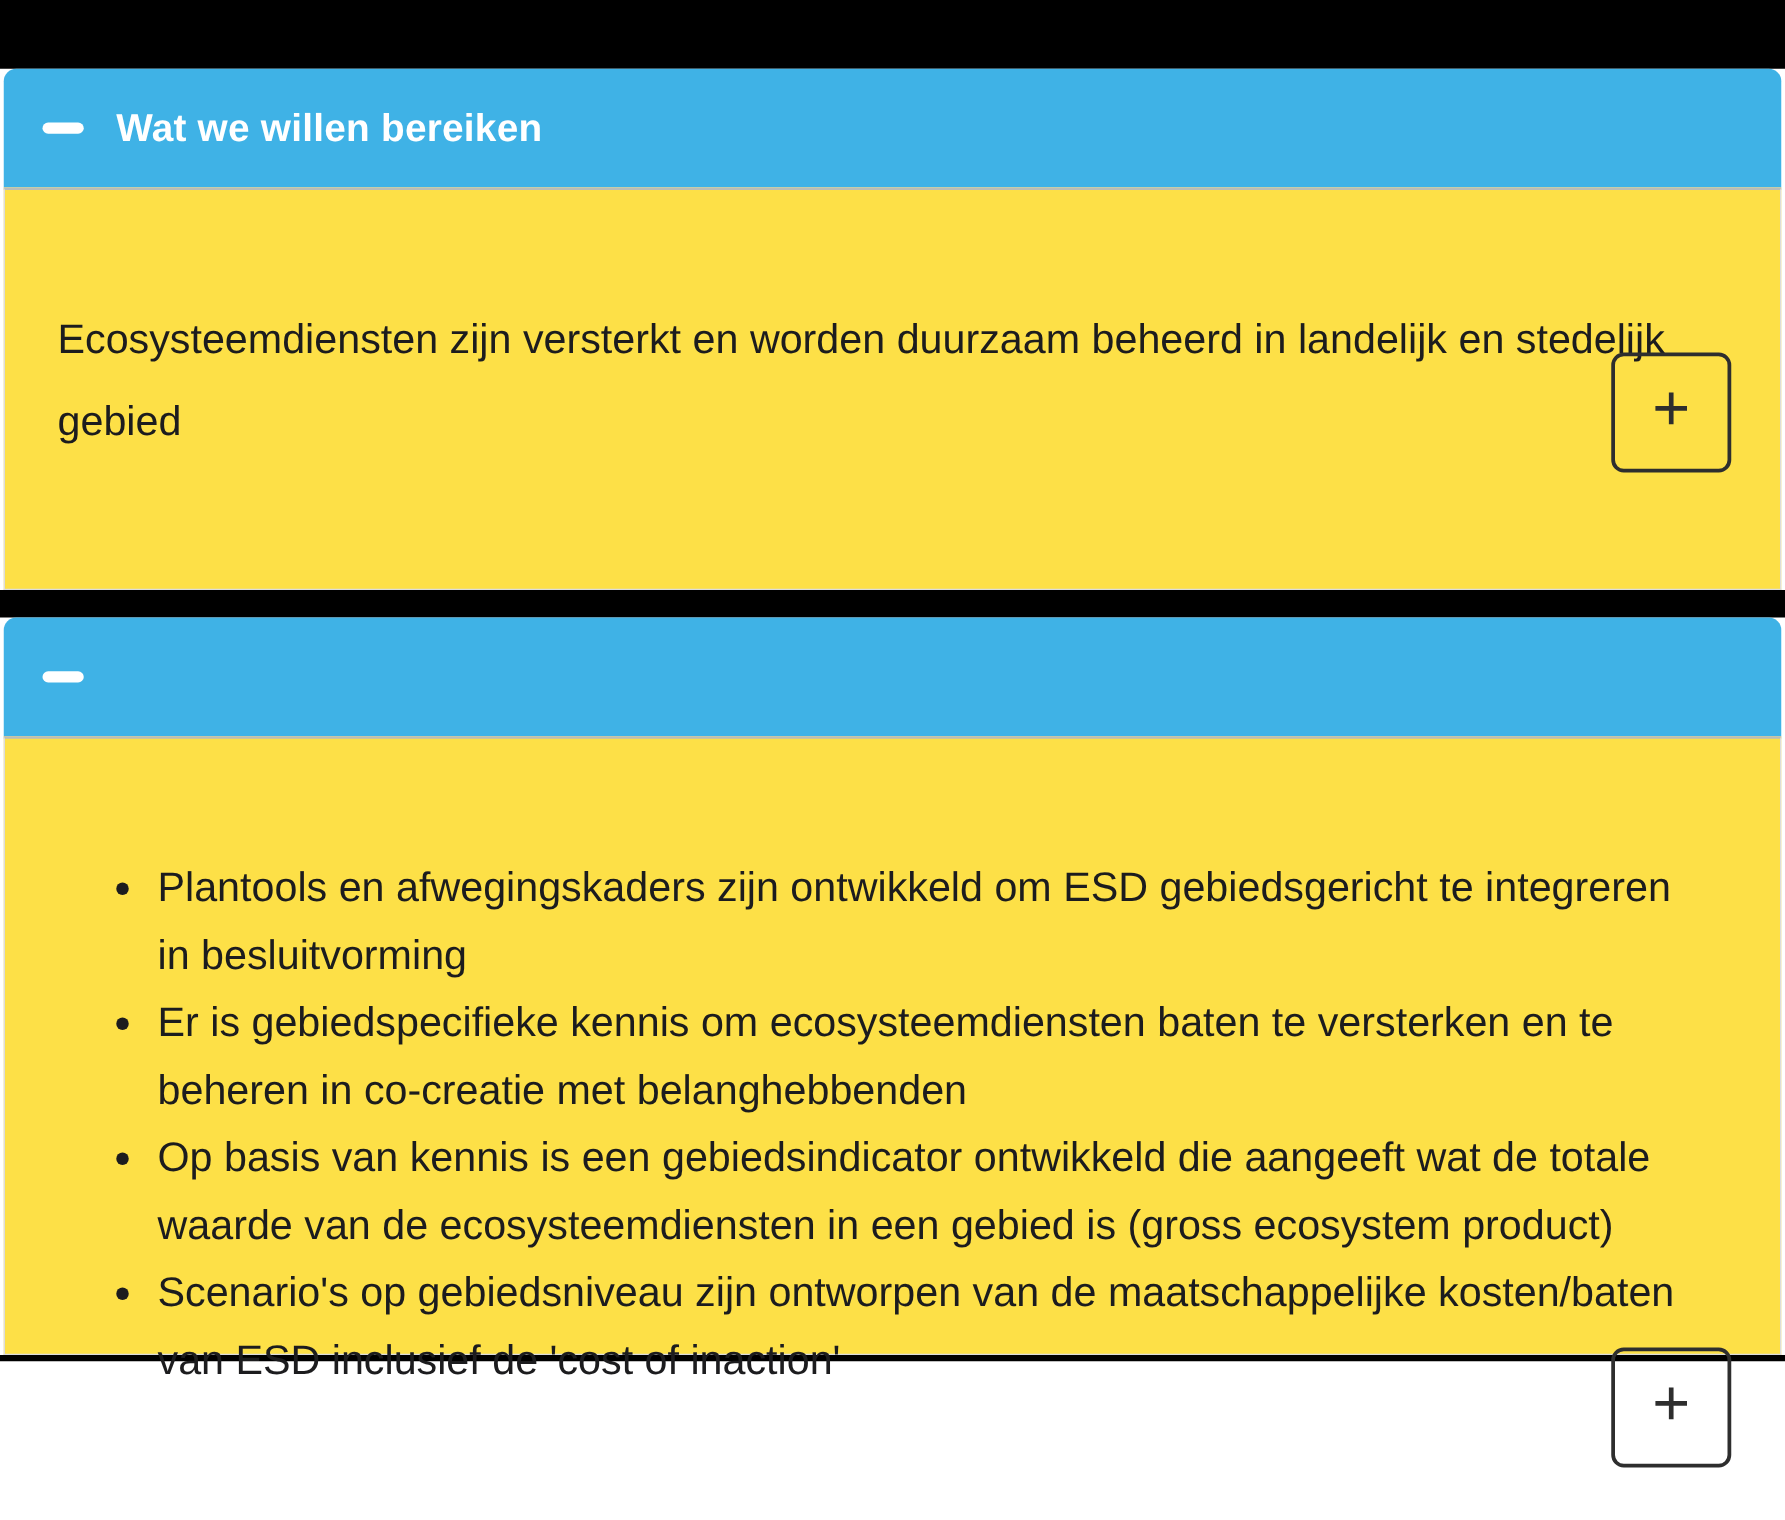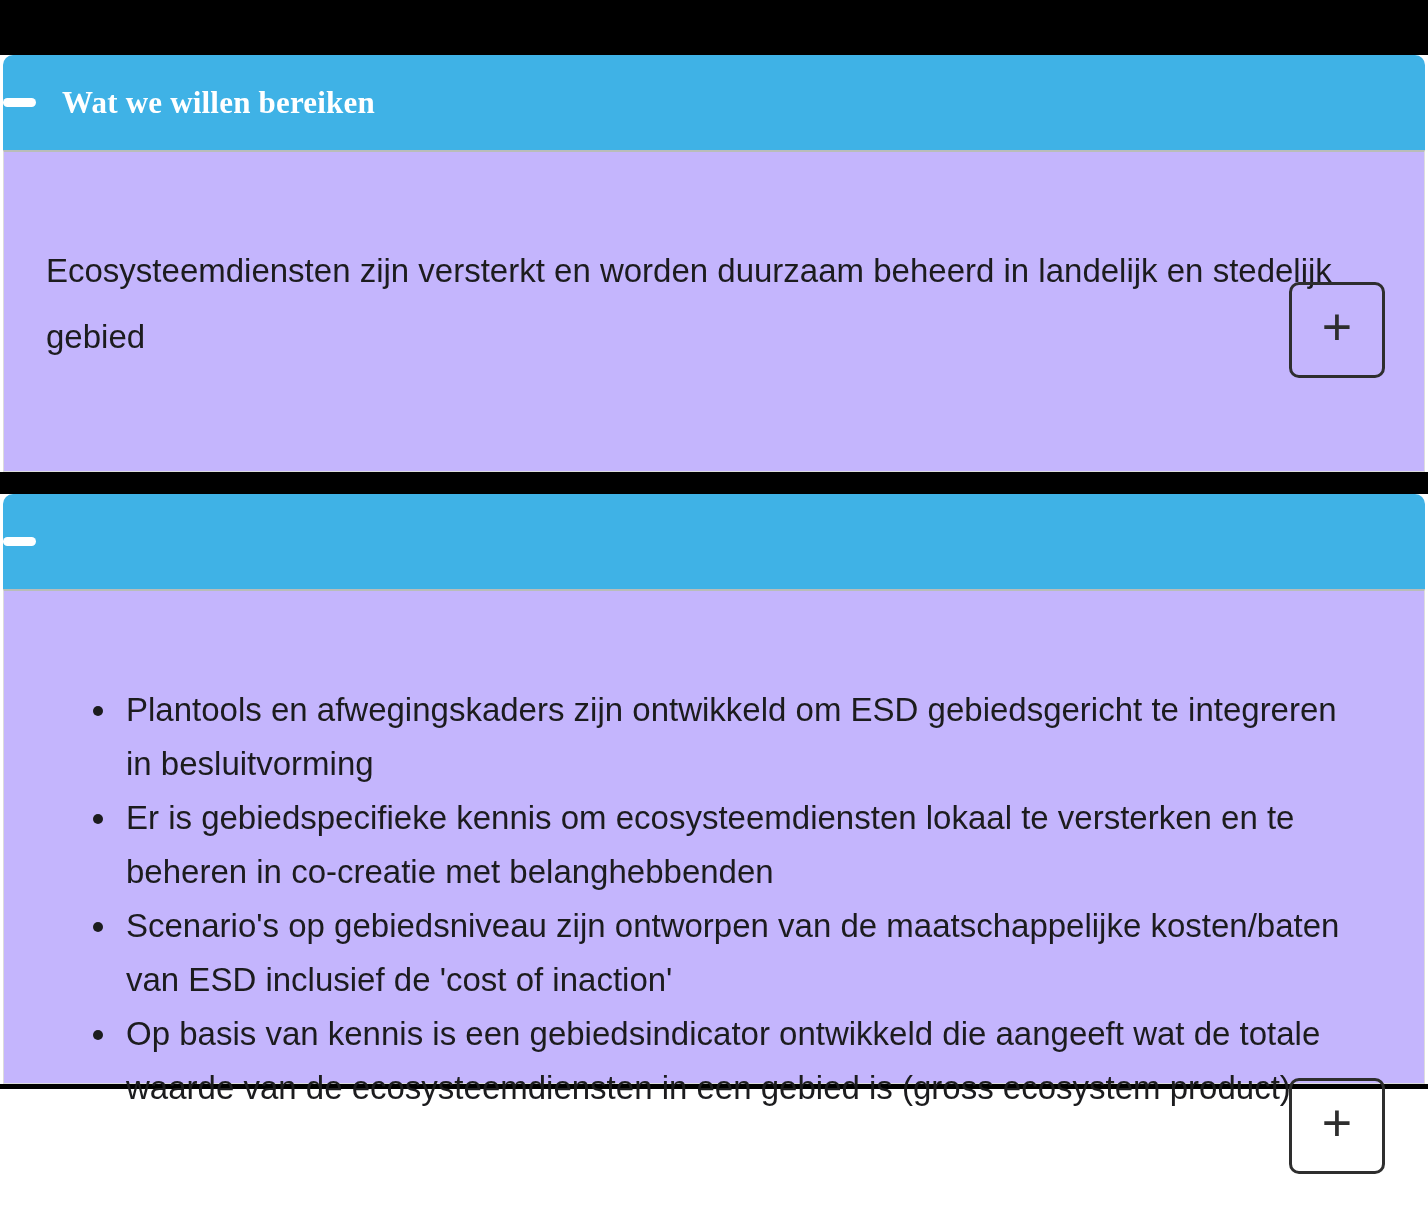--- a/index.html
+++ b/index.html
@@ -17,41 +17,41 @@
   .bar-gap { height: 22px; }
   .bar-bottom { height: 5px; }
 
   .acc-header {
     height: 95px;
     margin: 0 3px 0 3px;
     background: #3FB2E6;
     border-radius: 10px 10px 0 0;
     display: flex;
     align-items: center;
+    padding-left: 31px;
     cursor: pointer;
-    font-family: Liberation Serif, serif;
   }
   .minus-icon {
     width: 33px;
     height: 9px;
     border-radius: 5px;
     background: #ffffff;
     flex: 0 0 auto;
     margin-right: 26px;
   }
   .acc-title {
     color: #ffffff;
     font-size: 31px;
     font-weight: 700;
     letter-spacing: 0.2px;
     white-space: nowrap;
   }
 
   .acc-body {
-    background: #c4b5fd;
+    background: #fde047;
     margin: 0 3px 0 3px;
     border: 1px solid #dcdcdc;
     border-top: 2px solid #b9bdb9;
     position: relative;
     color: #1c1c1e;
   }
   .body-1 {
     height: 322px;
     padding: 86px 55px 0 42px;
   }
@@ -126,21 +126,21 @@
 
 <div class="black-bar bar-gap"></div>
 
 <section>
   <header class="acc-header">
     <span class="minus-icon"></span>
   </header>
   <div class="acc-body body-2">
     <ul class="bullet-list">
       <li>Plantools en afwegingskaders zijn ontwikkeld om ESD gebiedsgericht te integreren in besluitvorming</li>
-      <li>Er is gebiedspecifieke kennis om ecosysteemdiensten lokaal te versterken en te beheren in co-creatie met belanghebbenden</li>
+      <li>Er is gebiedspecifieke kennis om ecosysteemdiensten baten te versterken en te beheren in co-creatie met belanghebbenden</li>
+      <li>Op basis van kennis is een gebiedsindicator ontwikkeld die aangeeft wat de totale waarde van de ecosysteemdiensten in een gebied is (gross ecosystem product)</li>
       <li>Scenario's op gebiedsniveau zijn ontworpen van de maatschappelijke kosten/baten van ESD inclusief de 'cost of inaction'</li>
-      <li>Op basis van kennis is een gebiedsindicator ontwikkeld die aangeeft wat de totale waarde van de ecosysteemdiensten in een gebied is (gross ecosystem product)</li>
     </ul>
     <button class="plus-btn plus-btn-2">+</button>
   </div>
 </section>
 
 <div class="black-bar bar-bottom"></div>
 
 </body></html>

